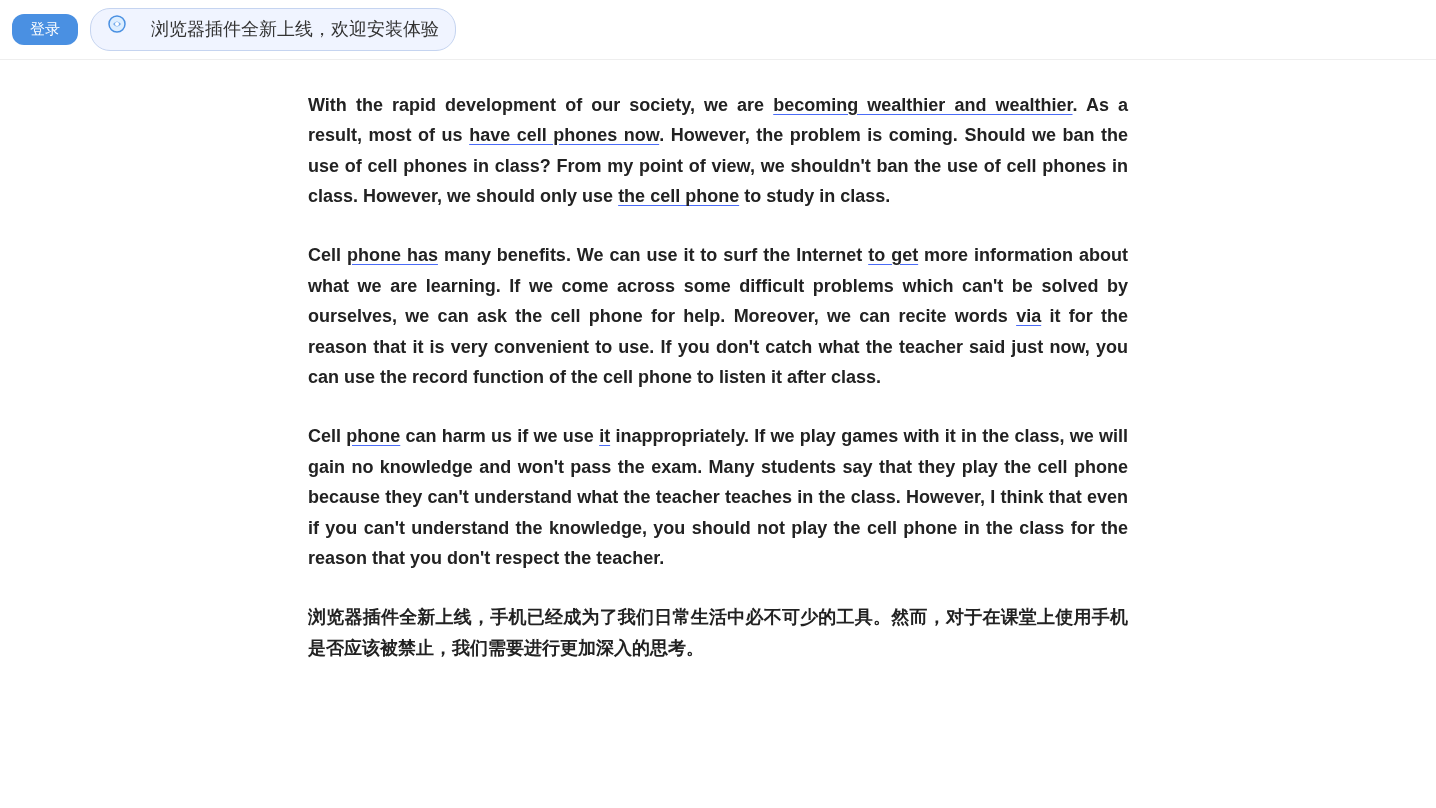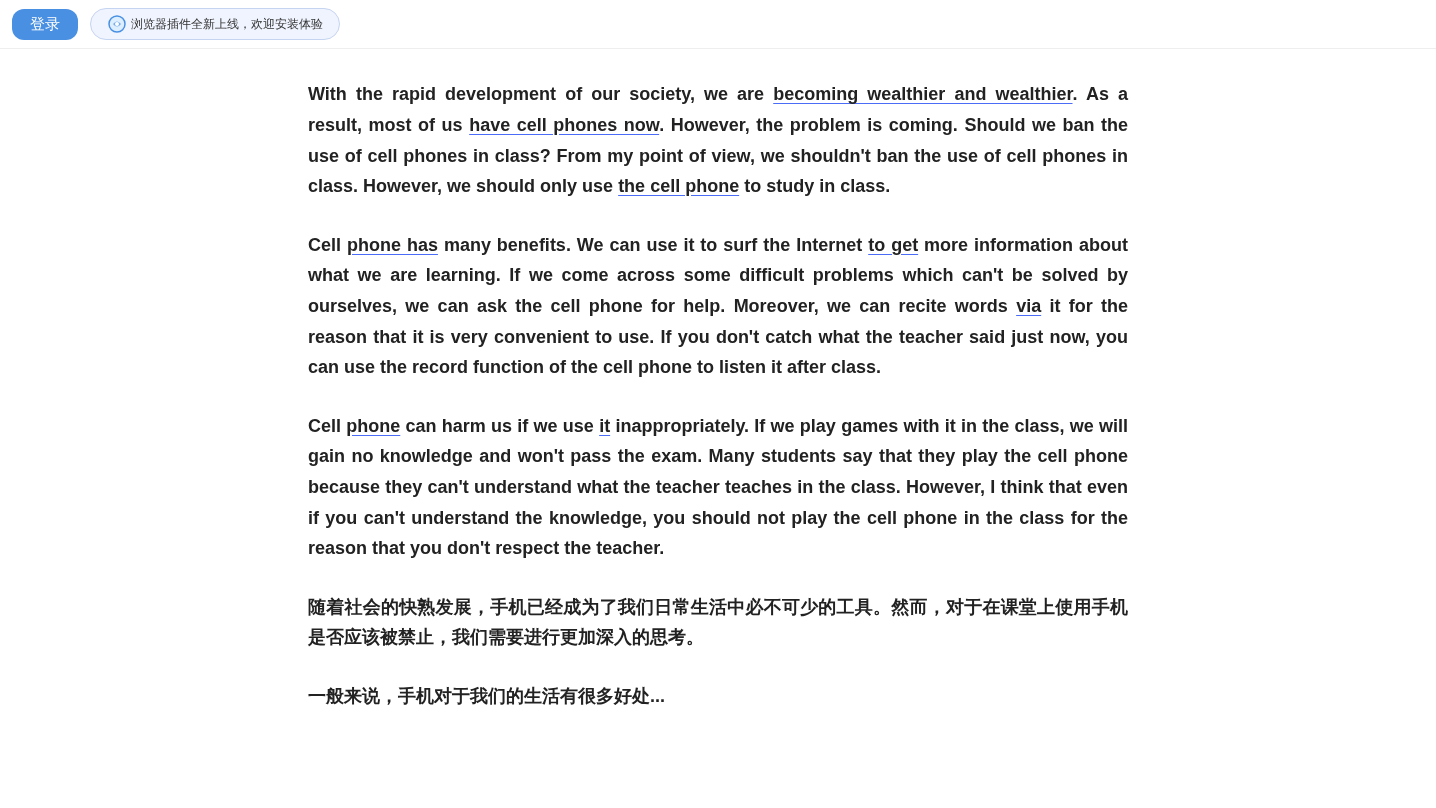--- a/index.html
+++ b/index.html
@@ -35,26 +35,26 @@
       border-radius: 12px;
       padding: 6px 18px;
       font-size: 15px;
       cursor: pointer;
       font-weight: 500;
     }
 
     .plugin-banner {
       display: flex;
       align-items: flex-start;
-      gap: 4px;
+      gap: 24px;
       background: #f0f4ff;
       border: 1px solid #c5d4f0;
       border-radius: 20px;
       padding: 5px 16px;
-      font-size: 12px;
+      font-size: 18px;
       color: #333;
       cursor: pointer;
     }
 
     .plugin-icon {
       width: 20px;
       height: 20px;
       display: inline-flex;
       align-items: center;
       justify-content: center;
@@ -109,20 +109,17 @@
   <p class="paragraph">
     <span>Cell <span class="underline-blue">phone has</span> many benefits. We can use it to surf the Internet <span class="underline-blue">to get</span> more information about what we are learning. If we come across some difficult problems which can't be solved by ourselves, we can ask the cell phone for help. Moreover, we can recite words <span class="underline-blue">via</span> it for the reason that it is very convenient to use. If you don't catch what the teacher said just now, you can use the record function of the cell phone to listen it after class.</span>
   </p>
 
   <p class="paragraph">
     <span>Cell <span class="underline-blue">phone</span> can harm us if we use <span class="underline-blue">it</span> inappropriately. If we play games with it in the class, we will gain no knowledge and won't pass the exam. Many students say that they play the cell phone because they can't understand what the teacher teaches in the class. However, I think that even if you can't understand the knowledge, you should not play the cell phone in the class for the reason that you don't respect the teacher.</span>
   </p>
 
 
   <p class="paragraph chinese-section">
-    <span>随着社会的快熟发展，手机已经成为了我们日常生活中必不可少的工具。然而，对于在课堂上使用手机是否应该被禁止，我们需要进行更加深入的思考。</span>
+    <span>浏览器插件全新上线，手机已经成为了我们日常生活中必不可少的工具。然而，对于在课堂上使用手机是否应该被禁止，我们需要进行更加深入的思考。</span>
   </p>
 
-  <p class="paragraph">
-    <span>一般来说，手机对于我们的生活有很多好处...</span>
-  </p>
 
 </div>
 
 </body></html>

